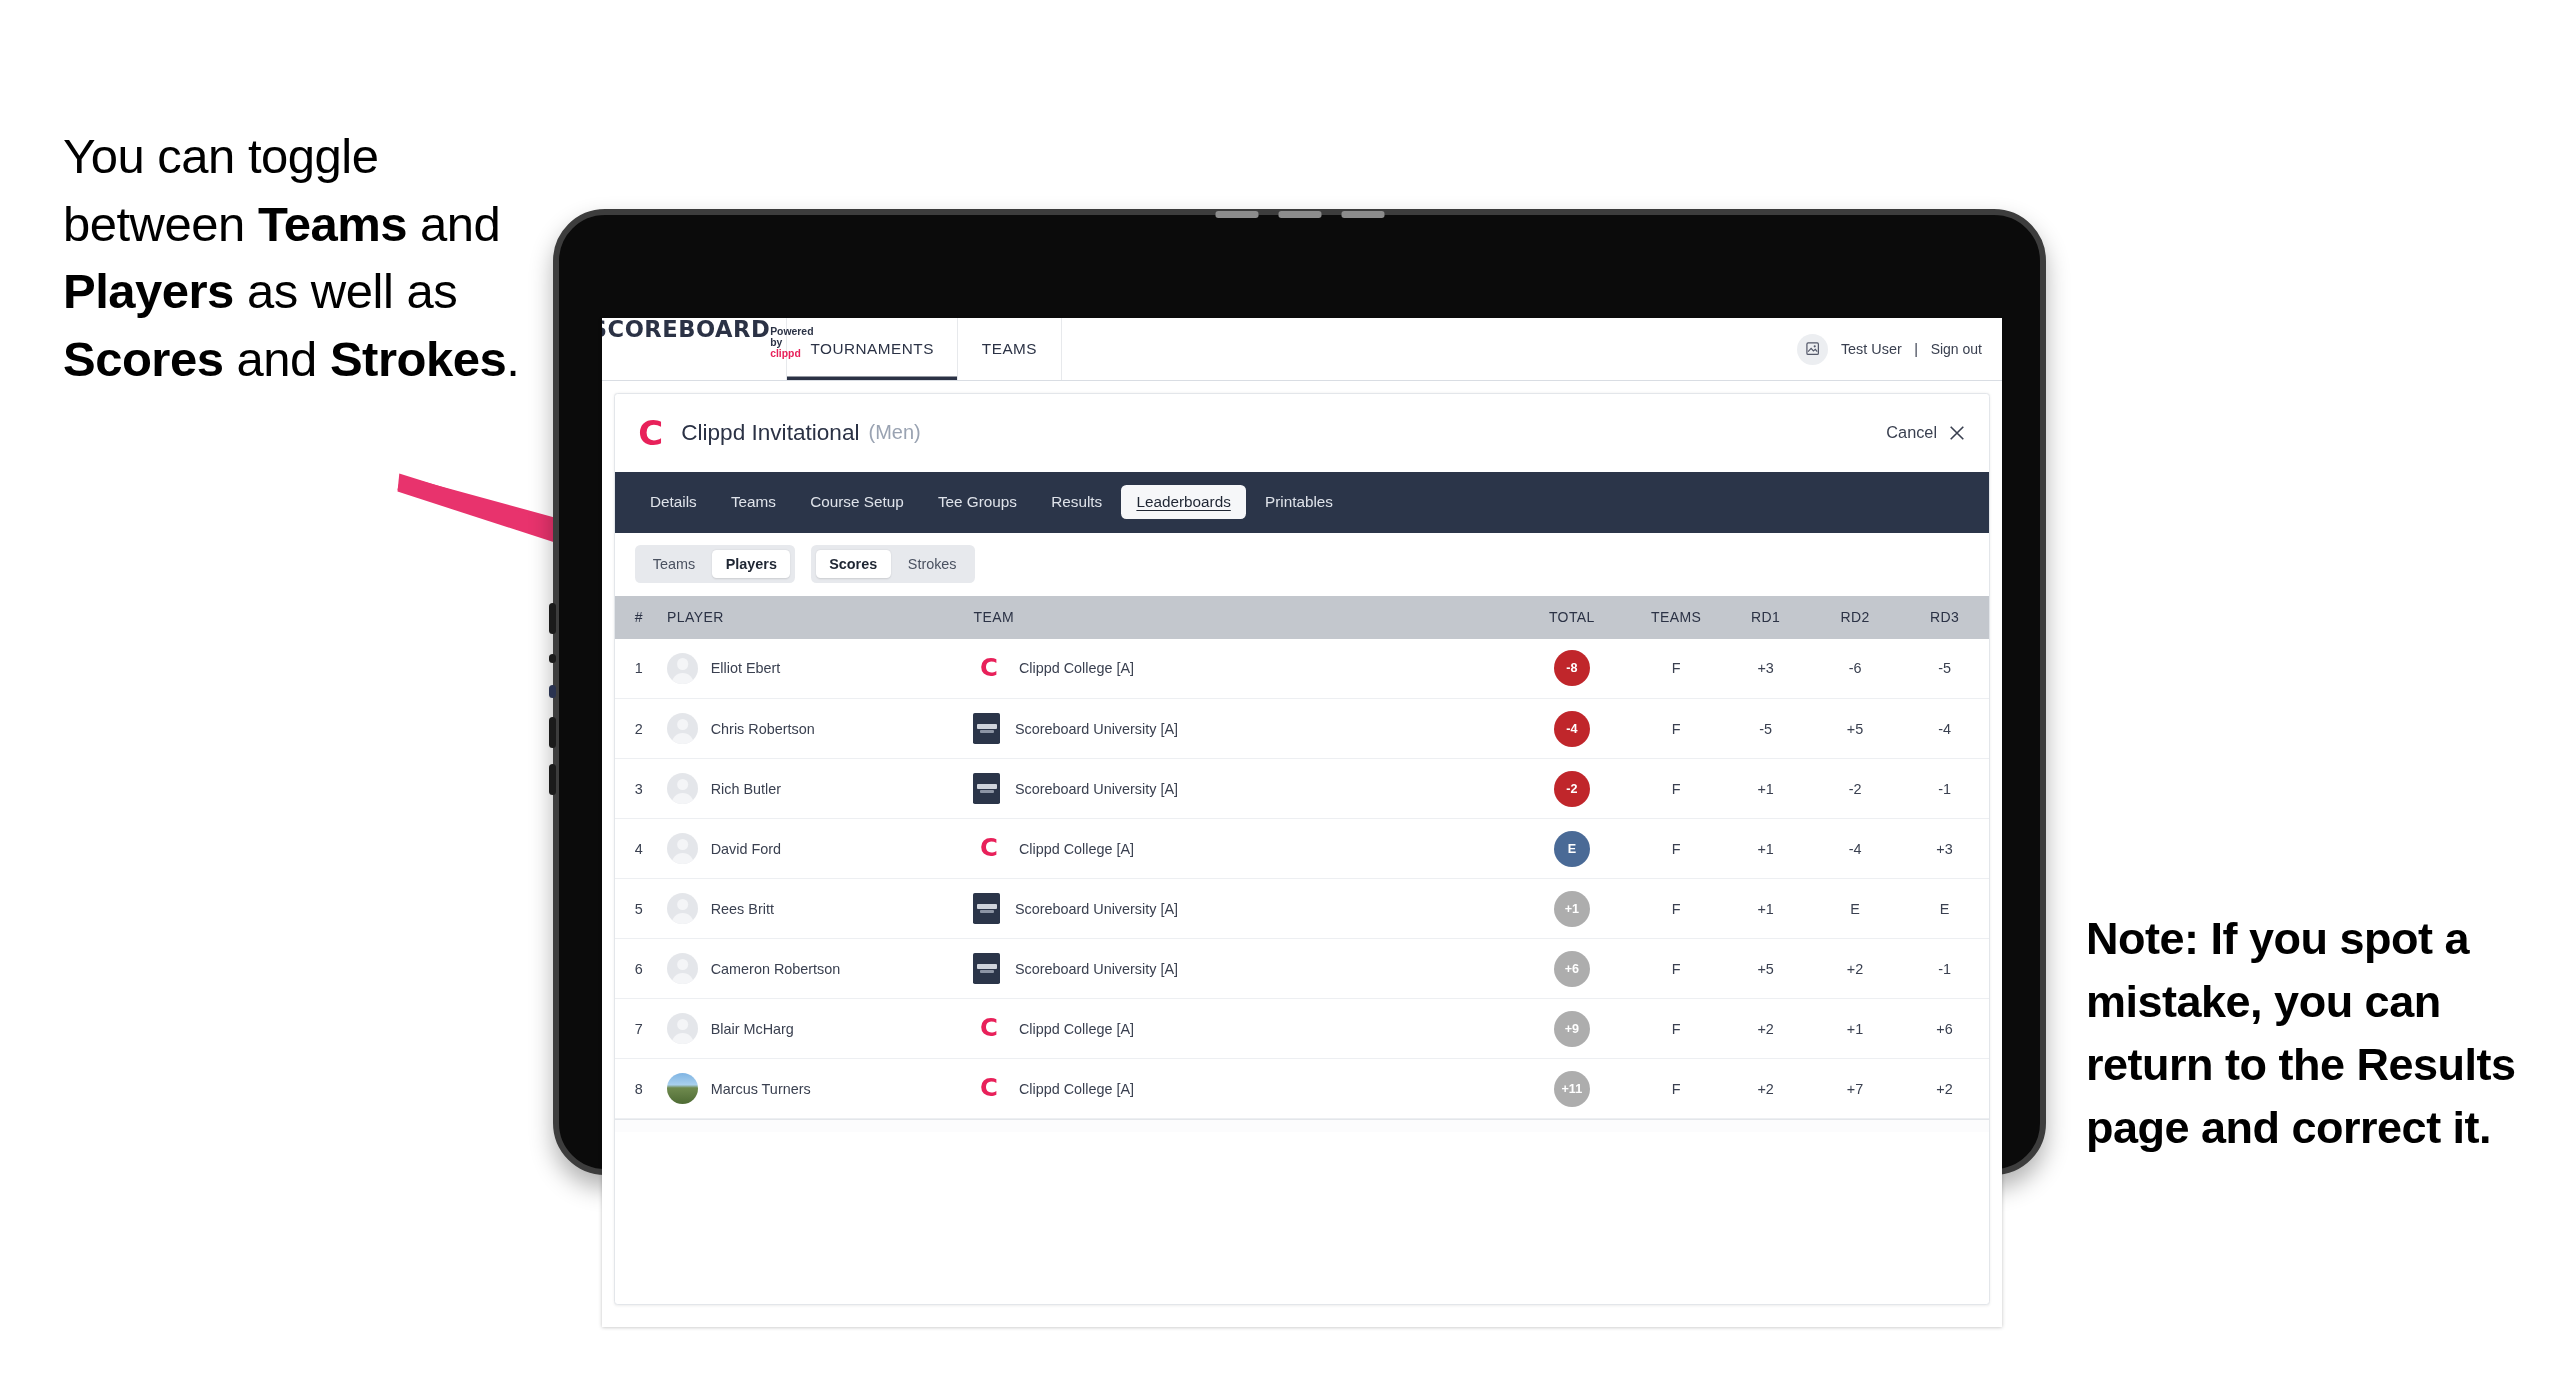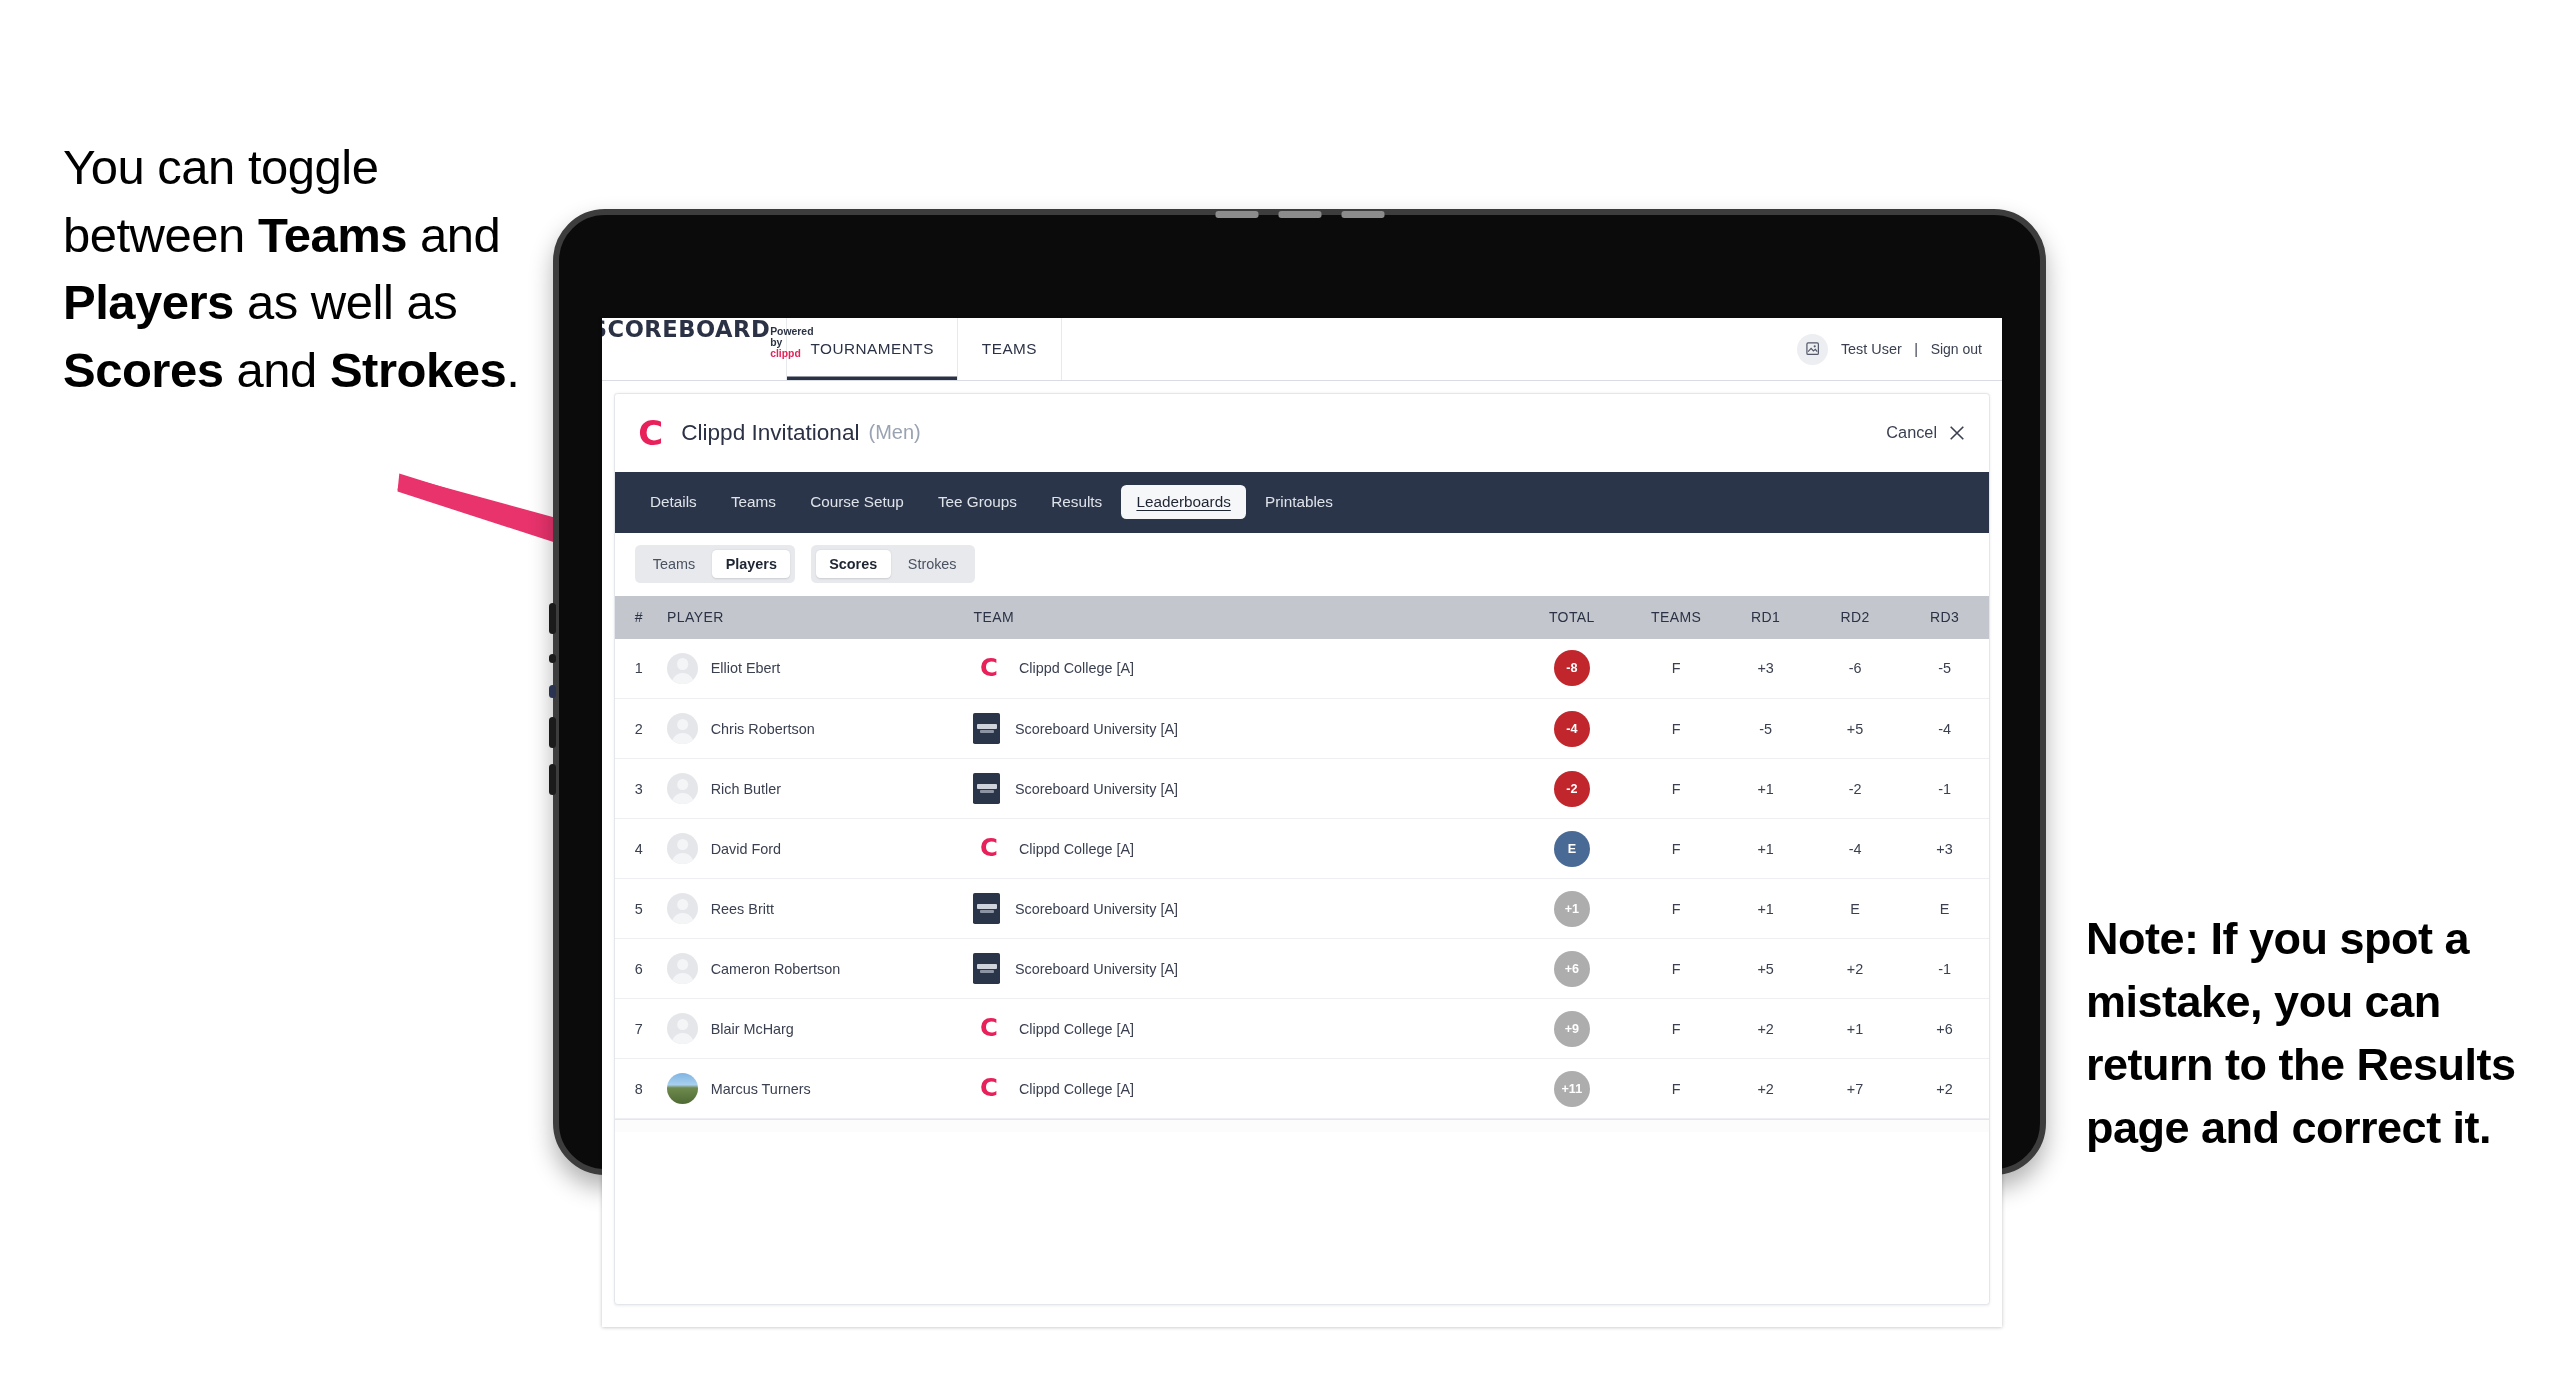--- a/index.html
+++ b/index.html
@@ -12,21 +12,21 @@
   .stage { position: relative; width: 2576px; height: 1386px; background: #fff; }
 
   
   .anno {
     position: absolute;
     font-family: "Liberation Sans", sans-serif;
     color: #000;
     letter-spacing: -0.5px;
   }
   #anno-left {
-    left: 63px; top: 134px; width: 479px;
+    left: 63px; top: 123px; width: 479px;
     font-size: 49px; line-height: 1.38; font-weight: 400;
   }
   #anno-left b { font-weight: 700; }
   #anno-right {
     left: 2086px; top: 907px; width: 488px;
     font-size: 45px; line-height: 1.40; font-weight: 700;
   }
 
   
   .arrow-wrap { position: absolute; left: 397px; top: 470px; width: 271px; height: 90px; }

